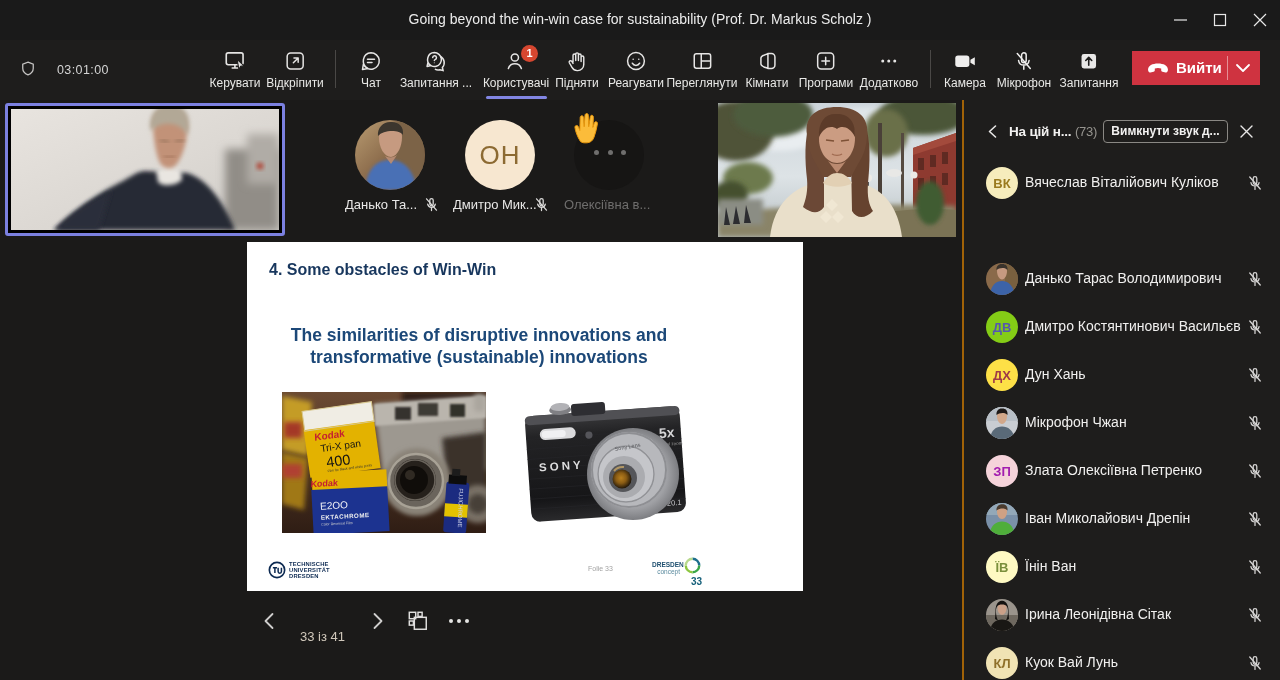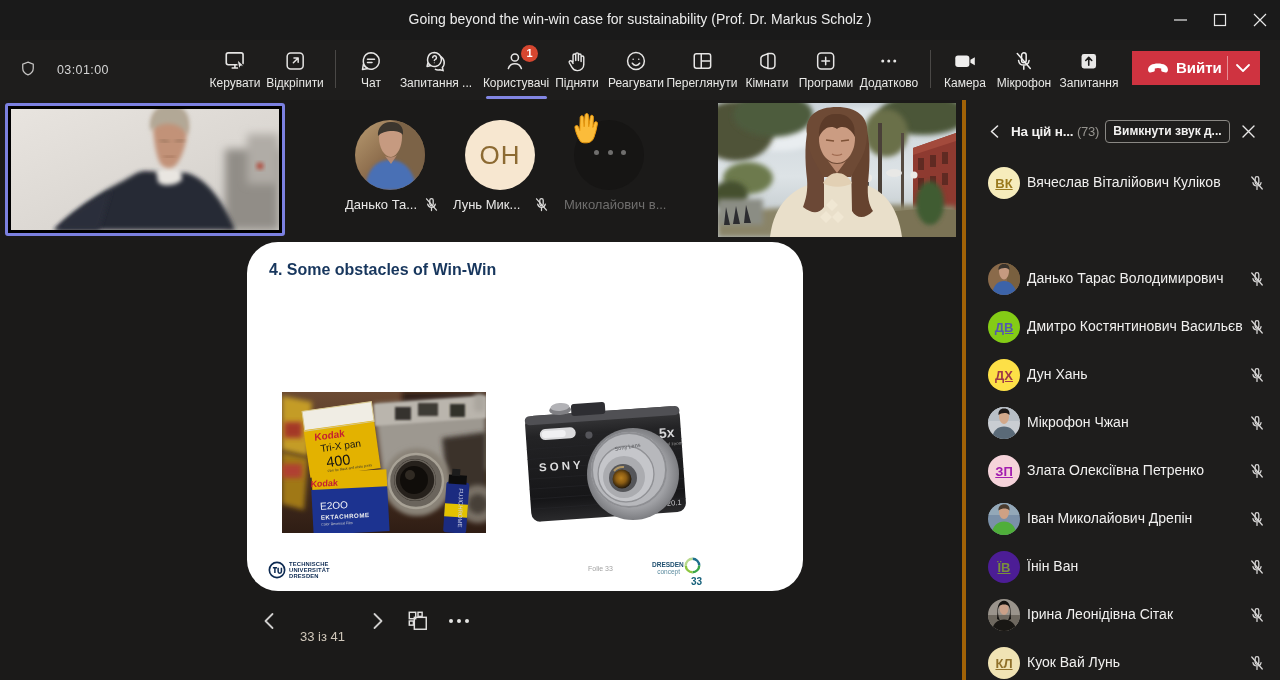--- a/index.html
+++ b/index.html
@@ -19,24 +19,24 @@
   .tbtn { position:absolute; top:8px; height:48px; text-align:center; color:#e8e8e6; transform:translateX(-50%); }
   .tbtn .ic { height:26px; display:flex; align-items:center; justify-content:center; }
   .tbtn .lb { font-size:12px; margin-top:2px; white-space:nowrap; }
   .tsep { position:absolute; top:50px; width:1px; height:38px; background:#4a4846; }
   #timer { position:absolute; left:57px; top:23px; color:#d4d4d4; font-size:12.5px; letter-spacing:.4px; }
 
   
   #stage { position:absolute; left:0; top:100px; width:962px; height:580px; background:#1b1a19; }
 
   
-  #panel { position:absolute; left:962px; top:100px; width:318px; height:580px; background:#1e1d1c; border-left:4px solid #a16207; }
+  #panel { position:absolute; left:962px; top:100px; width:318px; height:580px; background:#1e1d1c; border-left:2px solid #a16207; }
   .prow { position:absolute; left:0; width:318px; height:48px; }
   .pav { position:absolute; left:22px; top:8px; width:32px; height:32px; border-radius:50%;
-    display:flex; align-items:center; justify-content:center; font-size:13px; font-weight:bold; overflow:hidden;text-decoration:underline; }
+    display:flex; align-items:center; justify-content:center; font-size:13px; font-weight:bold; overflow:hidden; }
   .pname { position:absolute; left:61px; top:15px; color:#f1f0ef; font-size:14px; white-space:nowrap; }
   .pmic { position:absolute; left:282px; top:15px; width:18px; height:18px; }
 </style>
 </head>
 <body>
 <div id="app">
   <div id="titlebar">
     <div class="title">Going beyond the win-win case for sustainability (Prof. Dr. Markus Scholz )</div>
     <svg class="winbtn" style="left:1160px" width="40" height="40">
         <path d="M14 20 H27" stroke="#e8e8e8" stroke-width="1.2"></path>
@@ -272,28 +272,28 @@
     <svg class="abs" style="left:571px;top:12px" width="30" height="32" viewBox="0 0 24 26">
       <path d="M7.5 24 C5 20 3.5 16 3 12.5 C2.8 10.8 5.2 10.3 5.8 12 L7 15 L7.3 4.4 C7.4 2.6 9.8 2.6 10 4.4 L10.5 12 L11.2 2.6 C11.4 .8 13.8 .8 13.9 2.6 L14.2 12 L15.5 3.8 C15.8 2.1 18.1 2.4 18 4.2 L17.6 12.5 L18.8 8.8 C19.4 7.2 21.6 7.8 21.3 9.5 C20.6 13.5 19.8 17 18.5 20.5 C17.5 23 16 24.8 13 25 C10.5 25.2 8.8 25 7.5 24 Z" fill="#fbbc3a" stroke="#e8960c" stroke-width=".8"></path>
     </svg>
     <div class="abs" style="left:345px;top:97px;color:#e9e8e7;font-size:13px;white-space:nowrap;">Данько Та...</div>
     <svg class="abs" style="left:423px;top:96px" width="17" height="17" viewBox="0 0 24 24" fill="none" stroke="#dddcdb" stroke-width="1.8" stroke-linecap="round">
       <rect x="9.6" y="3.6" width="4.8" height="10.2" rx="2.4"></rect>
         <path d="M6.6 11.5 a5.5 5.5 0 0 0 10.8 0"></path>
         <path d="M12 17 V20.5"></path>
         <path d="M5 4 L19 20"></path>
     </svg>
-    <div class="abs" style="left:453px;top:97px;color:#e9e8e7;font-size:13px;white-space:nowrap;">Лунь Мик...</div>
+    <div class="abs" style="left:453px;top:97px;color:#e9e8e7;font-size:13px;white-space:nowrap;">Дмитро Мик...</div>
     <svg class="abs" style="left:533px;top:96px" width="17" height="17" viewBox="0 0 24 24" fill="none" stroke="#dddcdb" stroke-width="1.8" stroke-linecap="round">
       <rect x="9.6" y="3.6" width="4.8" height="10.2" rx="2.4"></rect>
         <path d="M6.6 11.5 a5.5 5.5 0 0 0 10.8 0"></path>
         <path d="M12 17 V20.5"></path>
         <path d="M5 4 L19 20"></path>
     </svg>
-    <div class="abs" style="left:564px;top:97px;color:#6f6e6d;font-size:13px;white-space:nowrap;">Миколайович в...</div>
+    <div class="abs" style="left:564px;top:97px;color:#6f6e6d;font-size:13px;white-space:nowrap;">Олексіївна в...</div>
 
     <div class="abs" style="left:718px;top:3px;width:238px;height:134px;overflow:hidden;">
       <svg width="238" height="134" viewBox="0 0 238 134">
         <defs>
           <filter id="bl4" x="-30%" y="-30%" width="160%" height="160%">
               <feGaussianBlur stdDeviation="2.5"></feGaussianBlur>
             </filter>
           <linearGradient id="sky" x1="0" y1="0" x2="0" y2="1">
               <stop offset="0" stop-color="#ccd4da"></stop>
               <stop offset=".55" stop-color="#dde3e6"></stop>
@@ -339,22 +339,23 @@
         <path d="M101 36 C101 20 108 12 119 12 C130 12 137 20 137 35 C137 48 130 60 119 60 C109 60 101 49 101 36 Z" fill="#cb9c82"></path>
         <path d="M101 34 C100 18 108 10 119 11 C130 11 138 18 137 34 C132 24 124 22 119 26 C113 22 106 24 101 34 Z" fill="#5c3b29"></path>
         <path d="M108 37 l8 1 M123 38 l8 -1" stroke="#7d5136" stroke-width="1.6"></path>
         <path d="M114 51 a6 3 0 0 0 10 0" stroke="#a06a50" stroke-width="1.4" fill="none"></path>
         <path d="M110 58 L119 70 L128 58 C124 62 114 62 110 58 Z" fill="#ba8a70"></path>
         <path d="M105 80 C109 73 114 70 119 70 C125 70 130 73 134 80 C127 85 112 85 105 80 Z" fill="#e2d0b4"></path>
         <path d="M114 96 l6 6 -6 6 -6 -6 Z M120 108 l6 6 -6 6 -6 -6 Z M108 108 l6 6 -6 6 -6 -6 Z" fill="#f5ecd8" opacity=".6"></path>
       </svg>
     </div>
 
-    <div class="abs" style="left:247px;top:142px;width:556px;height:349px;background:#fff;border-radius:31px;">
+    <div class="abs" style="left:247px;top:142px;width:556px;height:349px;background:#fff;">
       <div class="abs" style="left:22px;top:19px;font-size:16px;font-weight:bold;color:#17365d;">4. Some obstacles of Win-Win</div>
+      <div class="abs" style="left:0;top:83px;width:464px;text-align:center;font-size:17.5px;font-weight:bold;color:#1c4878;line-height:21.5px;">The similarities of disruptive innovations and<br>transformative (sustainable) innovations</div>
 
       <svg class="abs" style="left:35px;top:150px" width="204" height="141" viewBox="0 0 204 141">
         <defs>
           <filter id="kb" x="-30%" y="-30%" width="160%" height="160%">
               <feGaussianBlur stdDeviation="2.5"></feGaussianBlur>
             </filter>
           <filter id="kb2" x="-30%" y="-30%" width="160%" height="160%">
               <feGaussianBlur stdDeviation="1.1"></feGaussianBlur>
             </filter>
           <linearGradient id="tbl" x1="0" y1="0" x2="0" y2="1">
@@ -603,21 +604,21 @@
         </div>
       <div class="pname">Іван Миколайович Дрепін</div>
       <svg class="pmic" viewBox="0 0 24 24" fill="none" stroke="#d6d5d4" stroke-width="1.7" stroke-linecap="round">
           <rect x="9.6" y="3.6" width="4.8" height="10.2" rx="2.4"></rect>
           <path d="M6.6 11.5 a5.5 5.5 0 0 0 10.8 0"></path>
           <path d="M12 17 V20.5"></path>
           <path d="M5 4 L19 20"></path>
         </svg>
     </div>
     <div class="prow" style="top:443px">
-      <div class="pav" style="background:#4c1d95;color:#7a8f3c;">ЇВ</div>
+      <div class="pav" style="background:#fef9c3;color:#7a8f3c;">ЇВ</div>
       <div class="pname">Їнін Ван</div>
       <svg class="pmic" viewBox="0 0 24 24" fill="none" stroke="#d6d5d4" stroke-width="1.7" stroke-linecap="round">
           <rect x="9.6" y="3.6" width="4.8" height="10.2" rx="2.4"></rect>
           <path d="M6.6 11.5 a5.5 5.5 0 0 0 10.8 0"></path>
           <path d="M12 17 V20.5"></path>
           <path d="M5 4 L19 20"></path>
         </svg>
     </div>
     <div class="prow" style="top:491px">
       <div class="pav">

